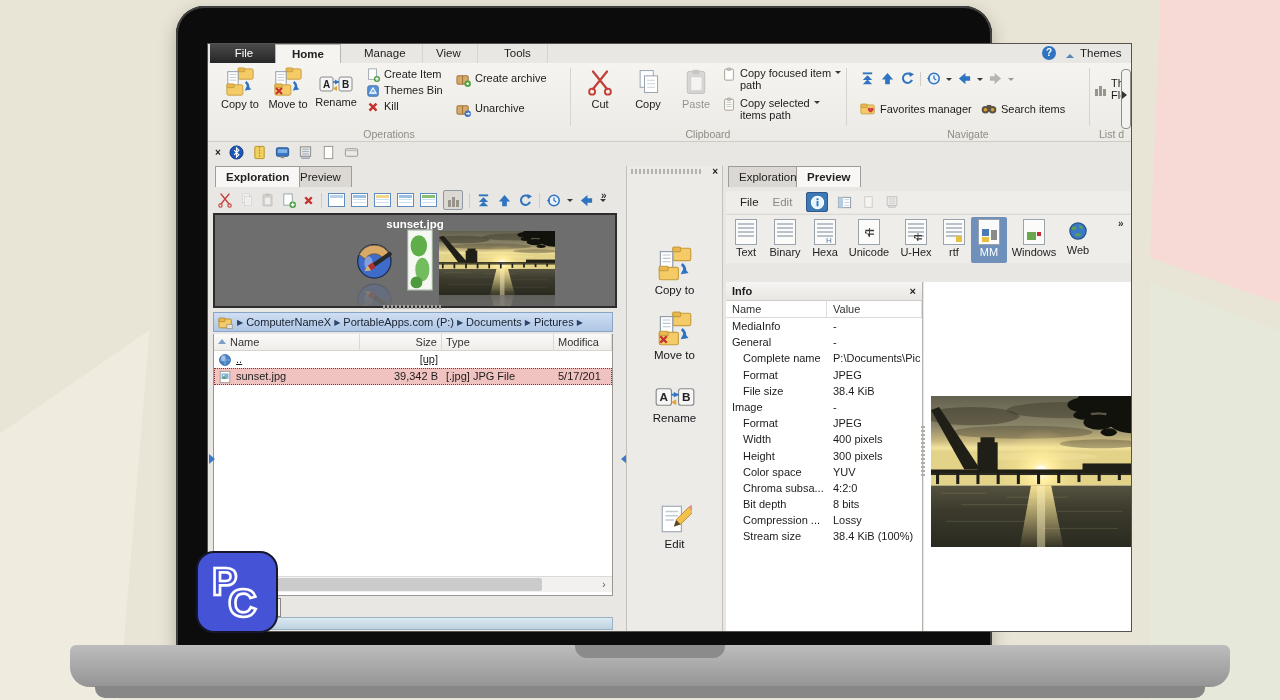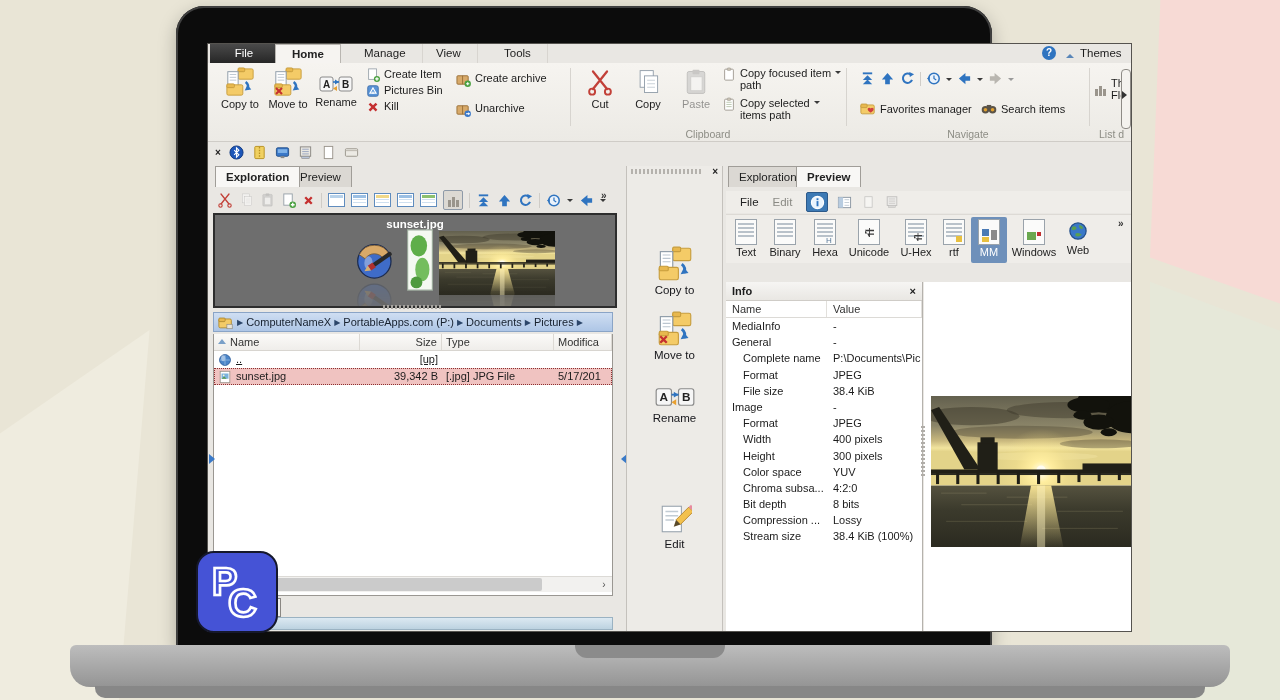--- a/index.html
+++ b/index.html
@@ -461,21 +461,21 @@
         <div class="srow">
                 <svg width="14" height="14">
                   <use href="#s-pageplus"></use>
                 </svg>
                 <span>Create Item</span>
               </div>
         <div class="srow">
                 <svg width="14" height="14">
                   <use href="#s-recycle"></use>
                 </svg>
-                <span>Pictures Bin</span>
+                <span>Themes Bin</span>
               </div>
         <div class="srow">
                 <svg width="14" height="14">
                   <use href="#s-killx"></use>
                 </svg>
                 <span>Kill</span>
               </div>
       </div>
       <div class="abs" style="left:246px;top:9px">
         <div class="srow" style="margin-bottom:14px">
@@ -484,20 +484,21 @@
                 </svg>
                 <span>Create archive</span>
               </div>
         <div class="srow">
                 <svg width="15" height="15">
                   <use href="#s-boxarrow"></use>
                 </svg>
                 <span>Unarchive</span>
               </div>
       </div>
+      <div class="glabel">Operations</div>
     </div>
     <div class="vsep" style="left:362px"></div>
 
     <div class="abs" style="left:364px;top:0;width:272px;height:78px">
       <div class="bbtn" style="left:8px;top:2px;width:40px">
         <svg class="bic" width="28" height="30">
                 <use href="#s-cut"></use>
               </svg>
         <span>Cut</span>
       </div>

